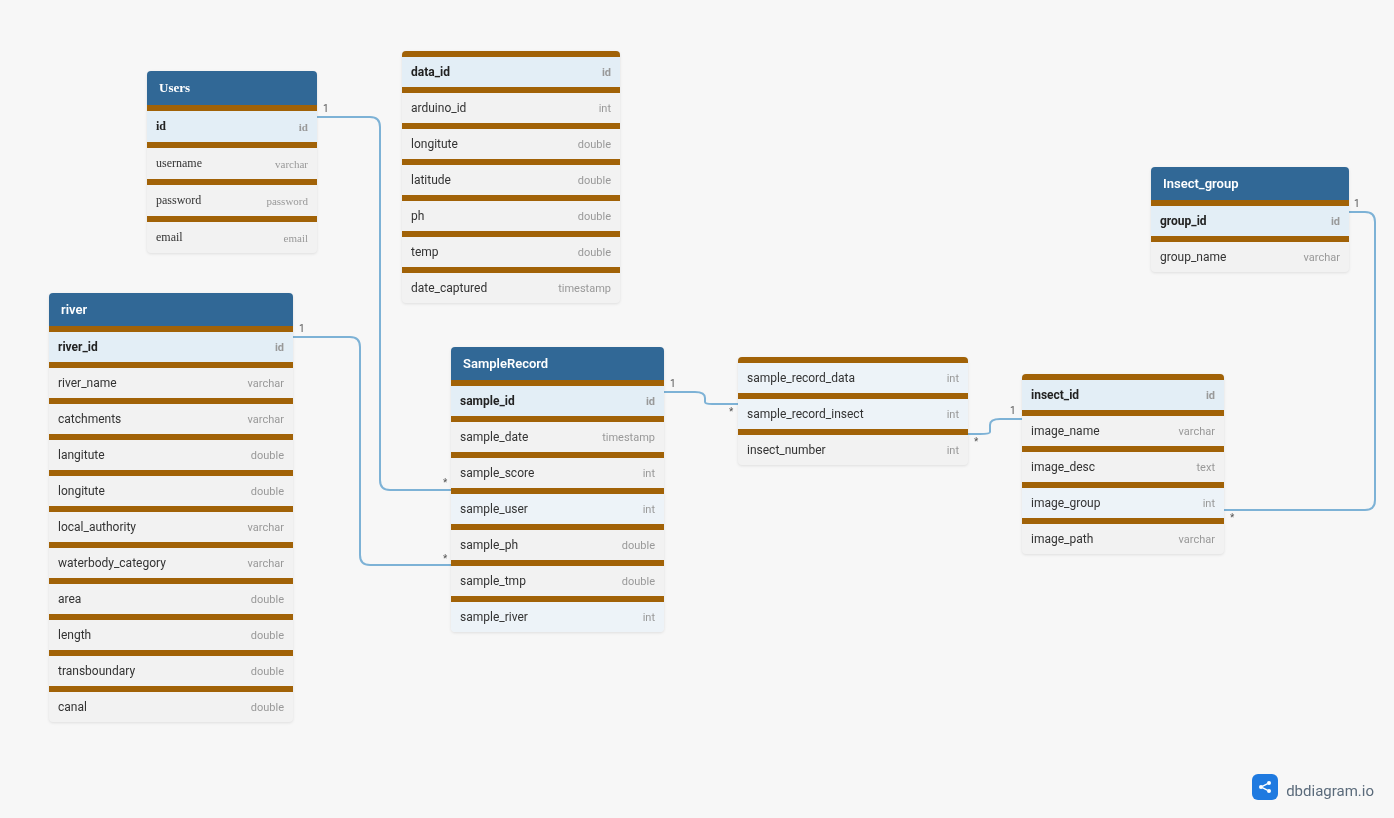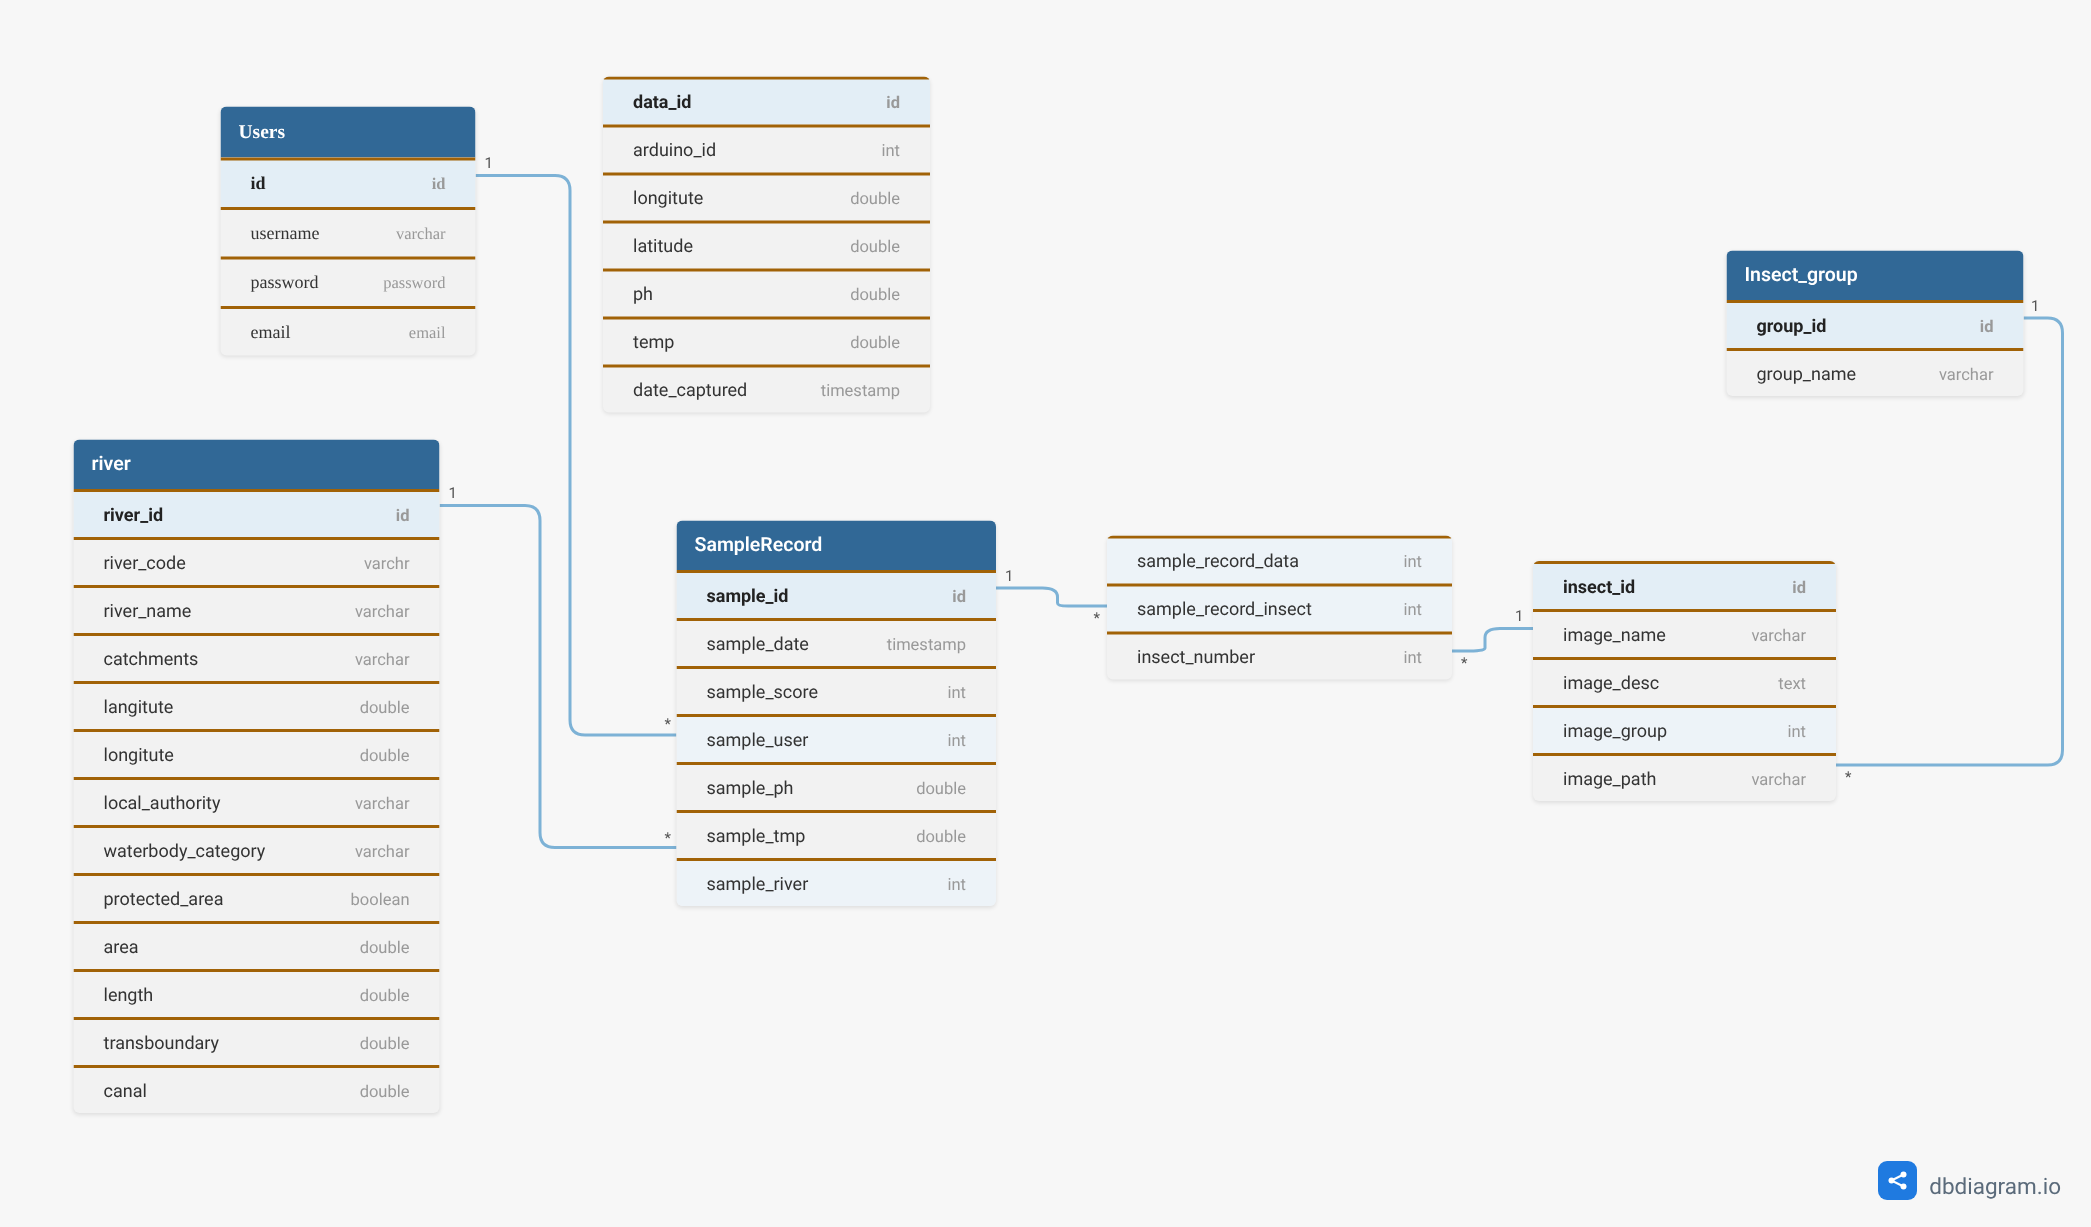--- a/index.html
+++ b/index.html
@@ -1,19 +1,19 @@
 <!DOCTYPE html>
 <html><head>
 <meta charset="utf-8">
 <style>
 *{box-sizing:border-box;margin:0;padding:0}
 body{font-family:-apple-system,BlinkMacSystemFont,"Segoe UI",Roboto,Arial,sans-serif;background:#f7f7f7;width:1394px;height:818px;position:relative;overflow:hidden}
 .table{position:absolute;background:#f2f2f2;border-radius:4px;box-shadow:0 1px 3px rgba(0,0,0,0.1);overflow:hidden}
 .table-header{background:#316896;color:#fff;font-weight:600;font-size:13px;padding:9px 12px}
-.row{display:flex;justify-content:space-between;align-items:center;padding:8px 20px;font-size:12px;border-top:2px solid #a16207}
+.row{display:flex;justify-content:space-between;align-items:center;padding:8px 9px;font-size:12px;border-top:6px solid #a16207}
 .row.pk{background:#e3eef6;font-weight:700}
 .row.fk{background:#edf3f8}
 .col-name{color:#333}
 .row.pk .col-name{color:#222}
 .col-type{color:#999;font-size:11px}
 svg.connections{position:absolute;top:0;left:0;width:1394px;height:818px;pointer-events:none}
 .conn{fill:none;stroke:#7db2d6;stroke-width:2}
 .card-label{font-size:10px;fill:#555;font-family:inherit}
 .logo{position:absolute;right:20px;bottom:18px;display:flex;align-items:flex-end;gap:8px;color:#5b6b7b;font-size:15px}
 .logo-icon{width:26px;height:26px;background:#1f7ae0;border-radius:6px;display:flex;align-items:center;justify-content:center}
@@ -95,24 +95,20 @@
         <span class="col-type">timestamp</span>
       </div>
     </div>
     <div class="table" style="left: 49px; top: 293px; width: 244px;">
       <div class="table-header">river</div>
       <div class="row pk">
         <span class="col-name">river_id</span>
         <span class="col-type">id</span>
       </div>
       <div class="row">
-        <span class="col-name">river_code</span>
-        <span class="col-type">varchr</span>
-      </div>
-      <div class="row">
         <span class="col-name">river_name</span>
         <span class="col-type">varchar</span>
       </div>
       <div class="row">
         <span class="col-name">catchments</span>
         <span class="col-type">varchar</span>
       </div>
       <div class="row">
         <span class="col-name">langitute</span>
         <span class="col-type">double</span>
@@ -121,24 +117,20 @@
         <span class="col-name">longitute</span>
         <span class="col-type">double</span>
       </div>
       <div class="row">
         <span class="col-name">local_authority</span>
         <span class="col-type">varchar</span>
       </div>
       <div class="row">
         <span class="col-name">waterbody_category</span>
         <span class="col-type">varchar</span>
-      </div>
-      <div class="row">
-        <span class="col-name">protected_area</span>
-        <span class="col-type">boolean</span>
       </div>
       <div class="row">
         <span class="col-name">area</span>
         <span class="col-type">double</span>
       </div>
       <div class="row">
         <span class="col-name">length</span>
         <span class="col-type">double</span>
       </div>
       <div class="row">

